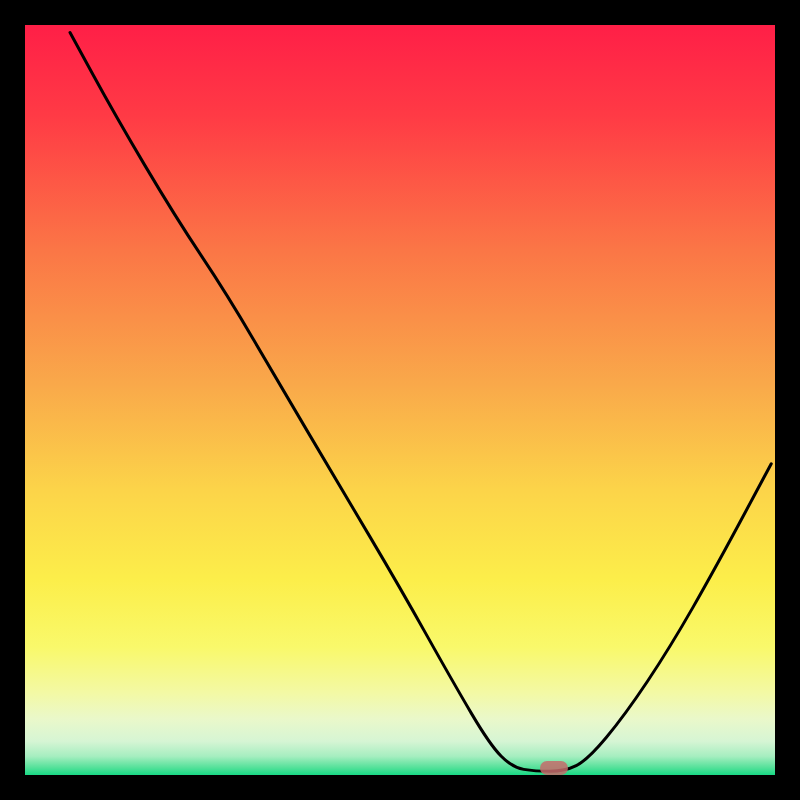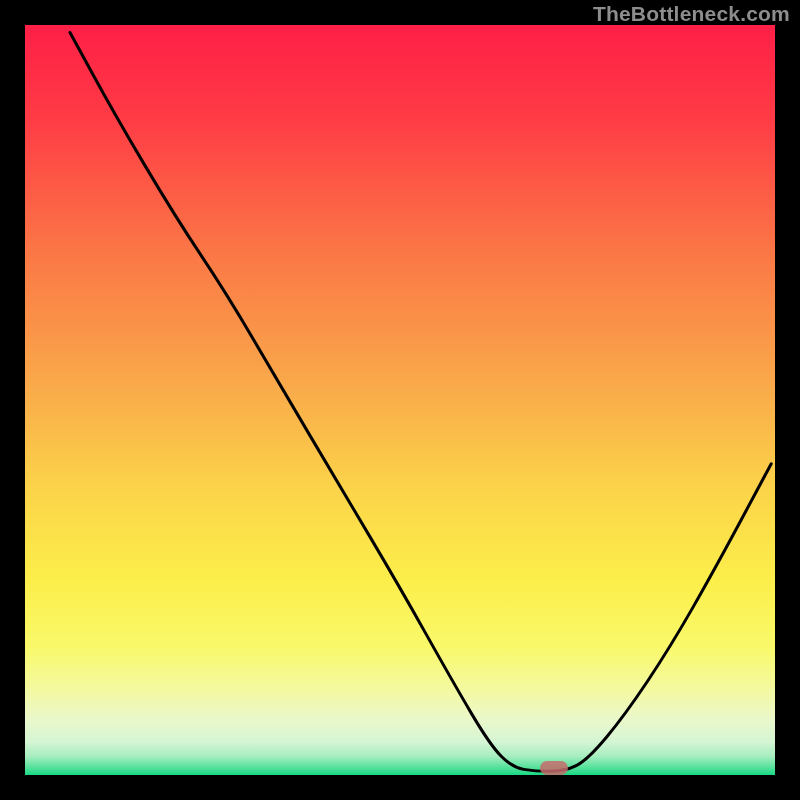--- a/index.html
+++ b/index.html
@@ -76,14 +76,13 @@
           </linearGradient>
         </defs>
         <rect x="0" y="0" width="750" height="750" fill="url(#g1)"></rect>
       </svg>
     <svg class="curve" id="curve-svg" viewBox="0 0 750 750" preserveAspectRatio="none">
         <path d="M 45.00 7.50 Q 45.00 7.50 67.50 48.75 Q 90.00 90.00 120.00 140.63 Q 150.00 191.25 176.25 230.63 Q 202.50 270.00 228.75 315.00 Q 255.00 360.00 285.00 410.63 Q 315.00 461.25 345.00 511.88 Q 375.00 562.50 401.25 609.38 Q 427.50 656.25 446.25 688.13 Q 465.00 720.00 476.25 731.25 Q 487.50 742.50 498.75 744.38 Q 510.00 746.25 525.00 746.25 Q 540.00 746.25 551.25 740.63 Q 562.50 735.00 581.25 712.50 Q 600.00 690.00 622.50 656.25 Q 645.00 622.50 667.50 583.13 Q 690.00 543.75 718.13 491.25 T 746.25 438.75" fill="none" stroke="#000000" stroke-width="3" stroke-linecap="round" stroke-linejoin="round"></path>
       </svg>
     <div id="marker" class="marker" style="left: 528.75px; top: 743.25px; background: rgb(198, 107, 107);"></div>
   </div>
 
-  <div class="watermark">TheBottleneck.com</div>
 </div>
 
 </body></html>

